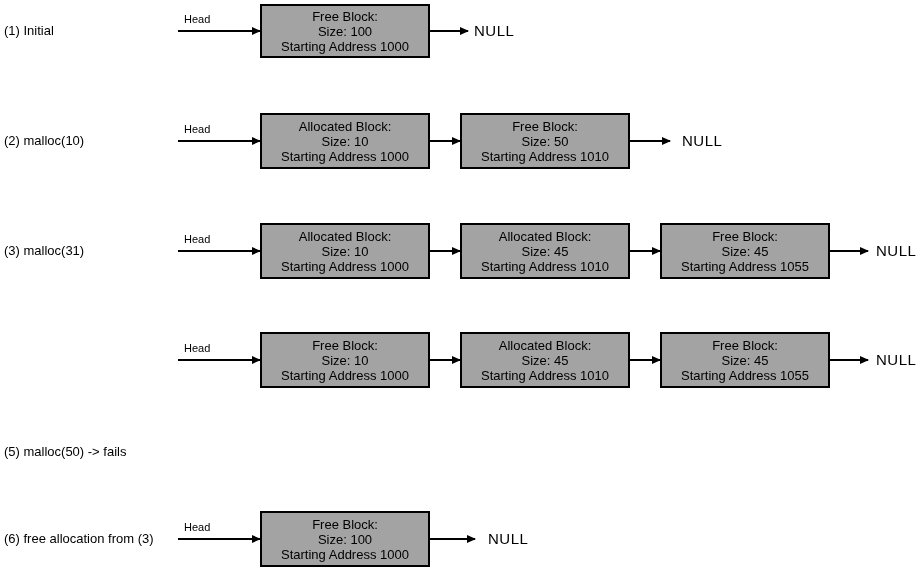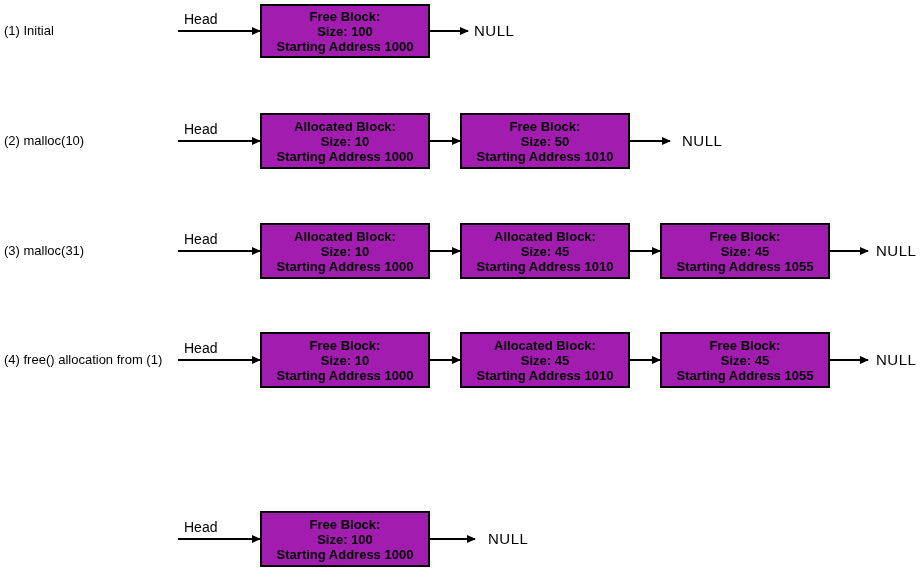--- a/index.html
+++ b/index.html
@@ -14,44 +14,43 @@
   }
   .row-label {
     position: absolute;
     left: 4px;
     font-size: 13px;
     line-height: 18px;
     white-space: nowrap;
   }
   .head-label {
     position: absolute;
-    font-size: 14px;
+    font-size: 11px;
     line-height: 18px;
     white-space: nowrap;
     text-align: center;
   }
   .null-label {
     position: absolute;
     font-size: 15px;
     line-height: 18px;
     letter-spacing: 0.5px;
     white-space: nowrap;
   }
   .node {
     position: absolute;
     width: 170px;
     border: 2px solid #000000;
-    background: #a21caf;
+    background: #a3a3a3;
     box-sizing: border-box;
     display: flex;
     flex-direction: column;
     justify-content: center;
     align-items: center;
     text-align: center;
-    font-weight: bold;
   }
   .node .line {
     font-size: 13px;
     line-height: 15px;
     white-space: nowrap;
   }
   .arrow {
     position: absolute;
     height: 2px;
     background: #000000;
@@ -117,21 +116,20 @@
   </div>
   <div class="arrow" style="left:630px; top:250px; width:30px"></div>
   <div class="node" style="left:660px; top:223px; height:56px">
     <div class="line">Free Block:</div>
     <div class="line">Size: 45</div>
     <div class="line">Starting Address 1055</div>
   </div>
   <div class="arrow" style="left:830px; top:250px; width:38px"></div>
   <div class="null-label" style="left:876px; top:242px">NULL</div>
 
-  <div class="row-label" style="top:351px">(4) free() allocation from (1)</div>
   <div class="head-label" style="left:184px; top:339px">Head</div>
   <div class="arrow" style="left:178px; top:359px; width:82px"></div>
   <div class="node" style="left:260px; top:332px; height:56px">
     <div class="line">Free Block:</div>
     <div class="line">Size: 10</div>
     <div class="line">Starting Address 1000</div>
   </div>
   <div class="arrow" style="left:430px; top:359px; width:30px"></div>
   <div class="node" style="left:460px; top:332px; height:56px">
     <div class="line">Allocated Block:</div>
@@ -140,21 +138,23 @@
   </div>
   <div class="arrow" style="left:630px; top:359px; width:30px"></div>
   <div class="node" style="left:660px; top:332px; height:56px">
     <div class="line">Free Block:</div>
     <div class="line">Size: 45</div>
     <div class="line">Starting Address 1055</div>
   </div>
   <div class="arrow" style="left:830px; top:359px; width:38px"></div>
   <div class="null-label" style="left:876px; top:351px">NULL</div>
 
+  <div class="row-label" style="top:443px">(5) malloc(50) -&gt; fails</div>
 
+  <div class="row-label" style="top:530px">(6) free allocation from (3)</div>
   <div class="head-label" style="left:184px; top:518px">Head</div>
   <div class="arrow" style="left:178px; top:538px; width:82px"></div>
   <div class="node" style="left:260px; top:511px; height:56px">
     <div class="line">Free Block:</div>
     <div class="line">Size: 100</div>
     <div class="line">Starting Address 1000</div>
   </div>
   <div class="arrow" style="left:430px; top:538px; width:45px"></div>
   <div class="null-label" style="left:488px; top:530px">NULL</div>
 

